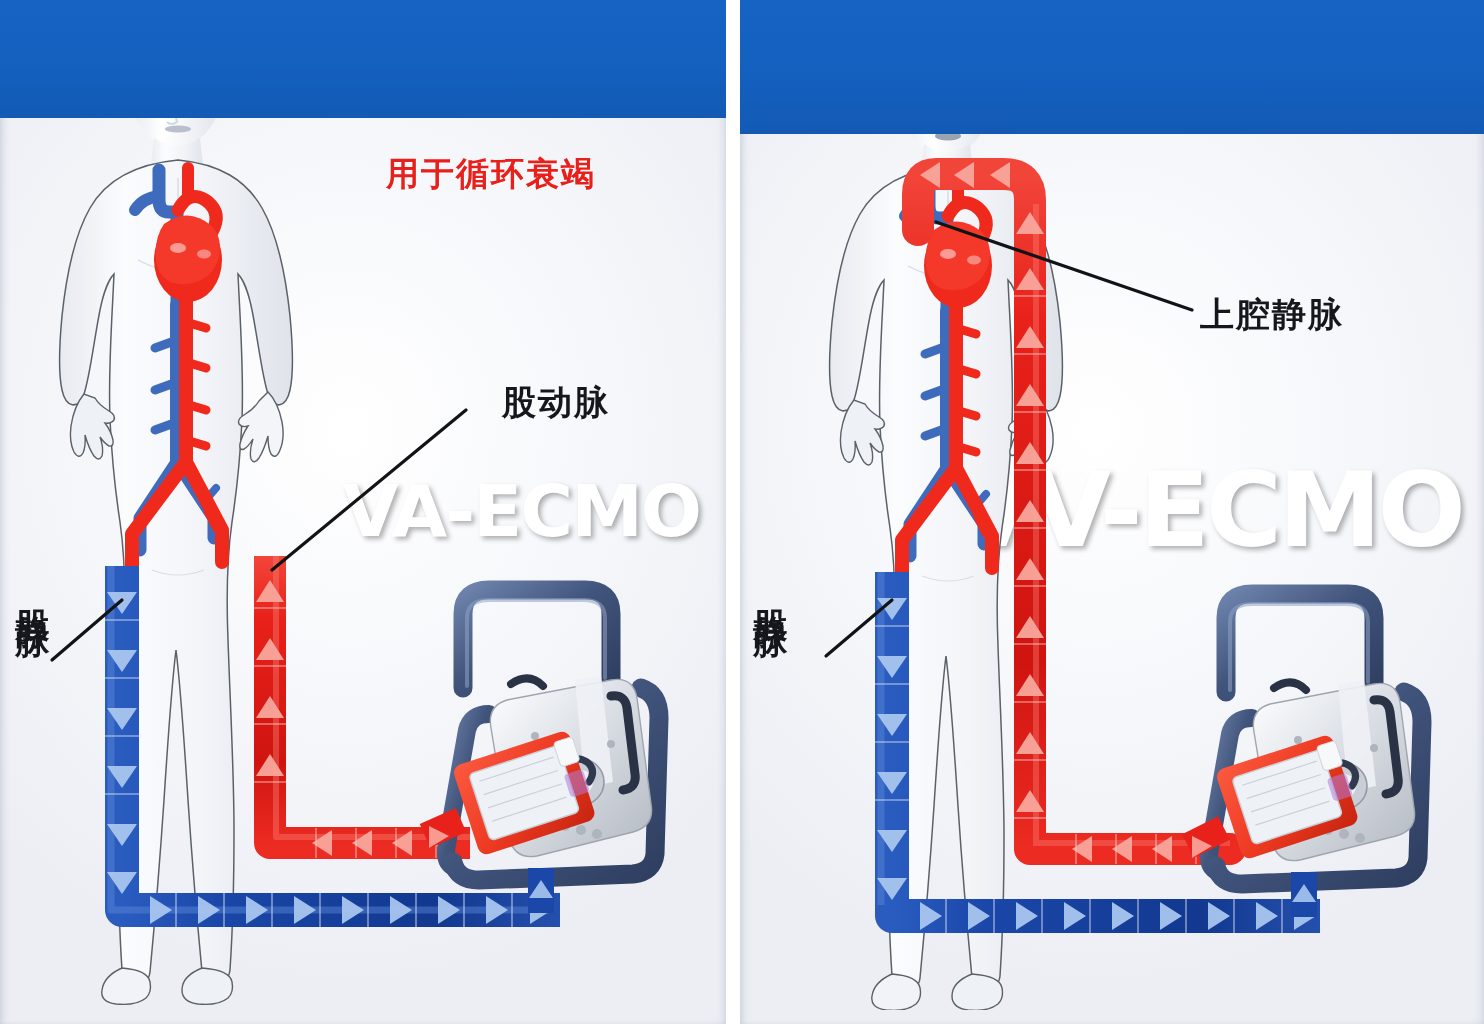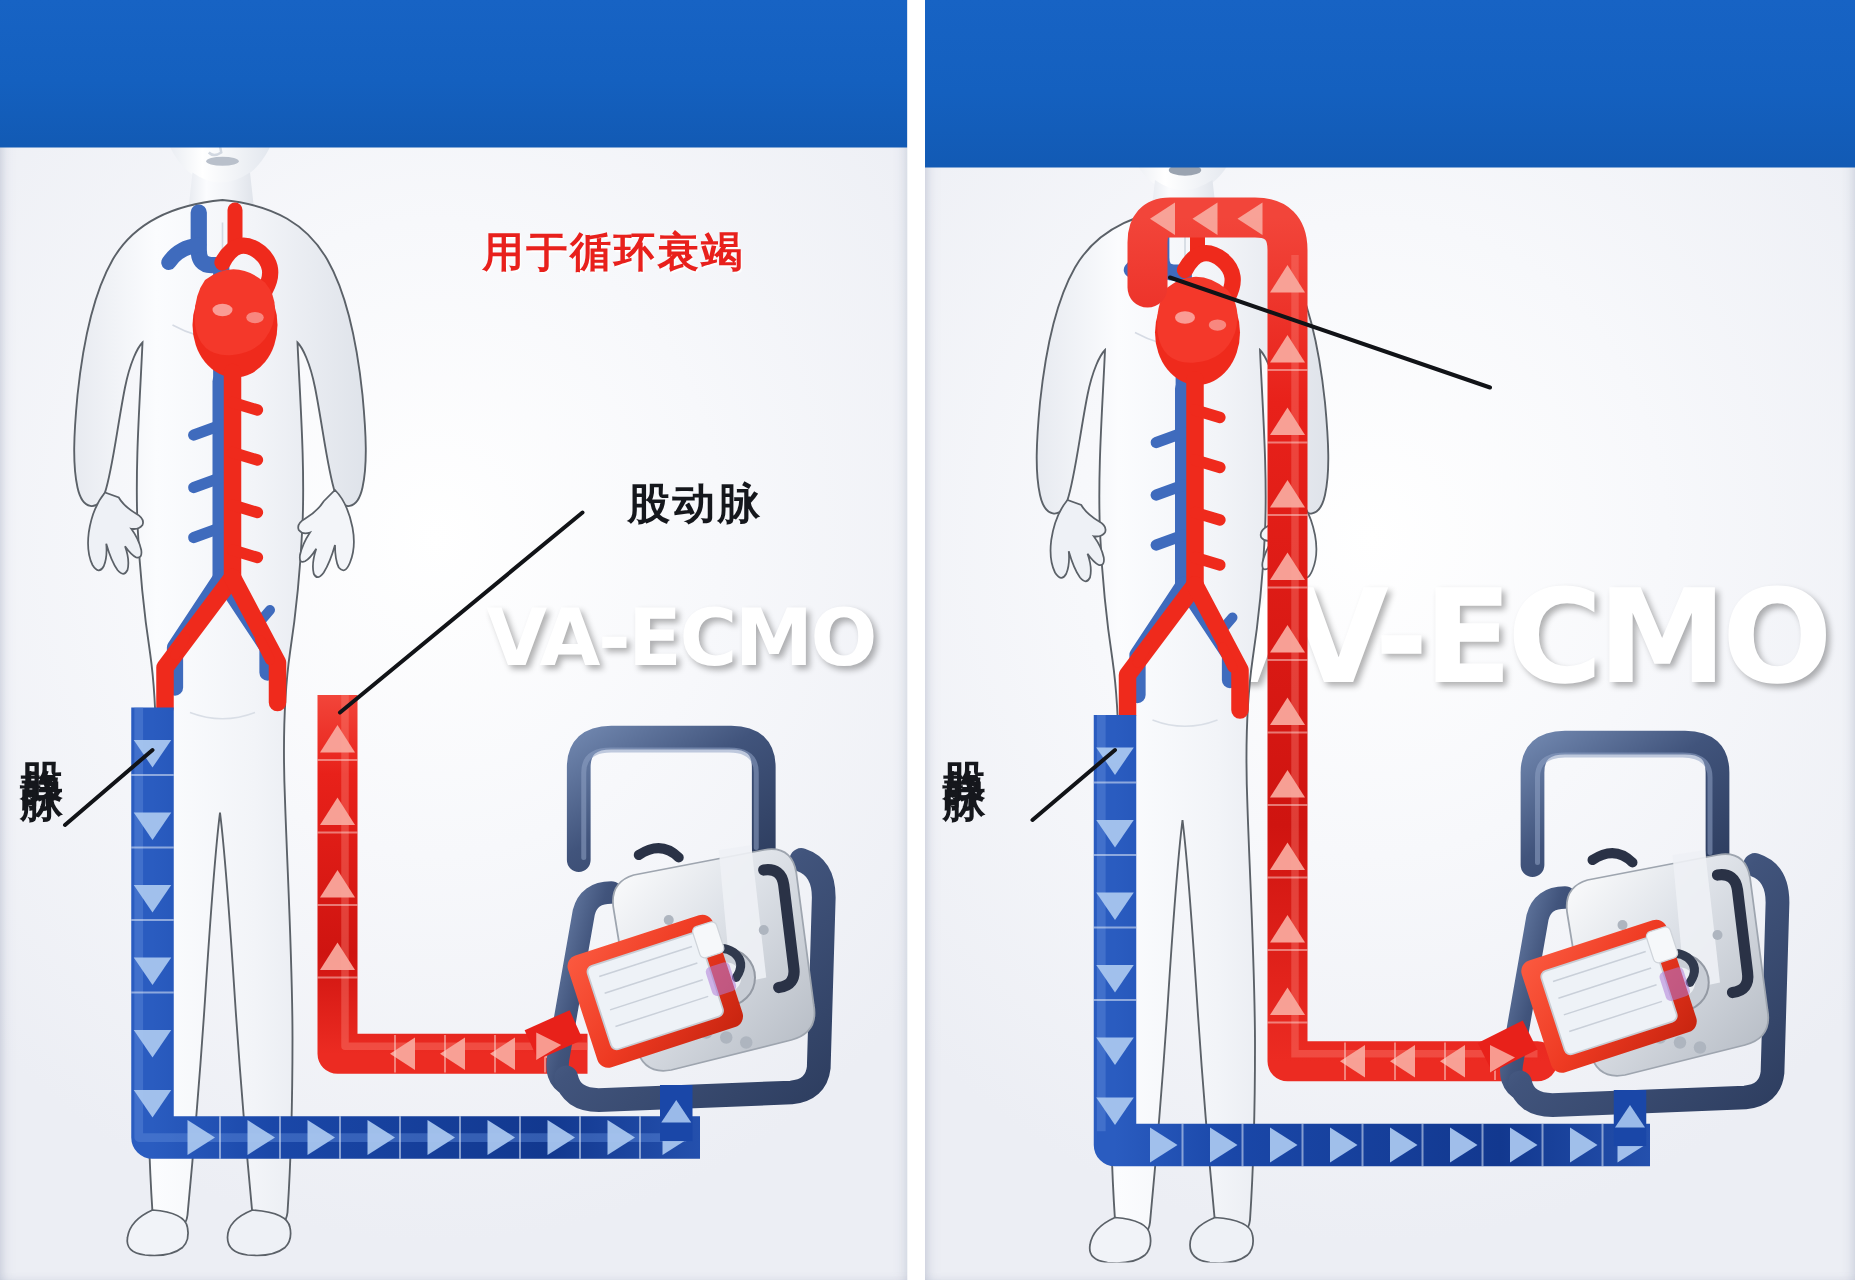--- a/index.html
+++ b/index.html
@@ -23,21 +23,21 @@
   .header{position:absolute;left:0;top:0;height:118px;width:100%;
     background:linear-gradient(180deg,#1763c4 0%,#1460bf 55%,#125ab4 100%);
     z-index:12;}
   .panel.left .header{height:118px;}
   .panel.right .header{height:134px;}
   .header-title{position:absolute;top:50%;transform:translateY(-52%);
     color:#ffffff;font-weight:bold;letter-spacing:-2px;
     font-family:"DejaVu Sans","Liberation Sans",sans-serif;
     text-shadow:3px 3px 5px rgba(0,0,0,.30);
     white-space:nowrap;line-height:1;}
-  .panel.left .header-title{right:26px;font-size:63px;}
+  .panel.left .header-title{right:26px;font-size:72px;}
   .panel.right .header-title{right:22px;font-size:104px;letter-spacing:-4px;}
 
   
   .figure{position:absolute;z-index:8;}
   .fig-left{left:28px;top:10px;width:300px;height:1000px;}
 
   
   .red-note{position:absolute;z-index:20;color:#e8201c;font-weight:bold;
     font-size:33px;letter-spacing:2px;white-space:nowrap;
     text-shadow:1px 1px 1px rgba(255,255,255,.9);}
@@ -331,21 +331,21 @@
       <polygon points="14,258 14,280 34,268" fill="#f9a79c" opacity=".9"></polygon>
       <path d="M126 300 L126 345" stroke="#1a47a8" stroke-width="26" fill="none"></path>
       <polygon points="114,330 138,330 126,312" fill="#a8c6ef" opacity=".9"></polygon>
     </svg>
 
     <svg style="position:absolute;left:0;top:0;width:726px;height:1024px;z-index:22;" viewBox="0 0 726 1024">
       <line class="leader" x1="272" y1="570" x2="466" y2="410"></line>
       <line class="leader" x1="122" y1="600" x2="52" y2="660"></line>
     </svg>
 
-    <div class="red-note" style="left:386px;top:180px;">用于循环衰竭</div>
+    <div class="red-note" style="left:386px;top:152px;">用于循环衰竭</div>
     <div class="blk-label" style="left:502px;top:380px;">股动脉</div>
     <div class="blk-label vert" style="left:14px;top:582px;">股静脉</div>
 
     <div class="panel-edge"></div>
   </div>
 
   <div class="gap"></div>
 
   <div class="panel right">
     <div class="panel-bg"></div>
@@ -565,18 +565,19 @@
       <polygon points="14,264 14,286 34,274" fill="#f9a79c" opacity=".9"></polygon>
       <path d="M126 300 L126 345" stroke="#1a47a8" stroke-width="26" fill="none"></path>
       <polygon points="114,330 138,330 126,312" fill="#a8c6ef" opacity=".9"></polygon>
     </svg>
 
     <svg style="position:absolute;left:0;top:0;width:744px;height:1024px;z-index:22;" viewBox="0 0 744 1024">
       <line class="leader" x1="196" y1="222" x2="452" y2="310"></line>
       <line class="leader" x1="152" y1="600" x2="86" y2="656"></line>
     </svg>
 
+    <div class="blk-label" style="left:460px;top:292px;">上腔静脉</div>
     <div class="blk-label vert" style="left:12px;top:582px;">股静脉</div>
 
     <div class="panel-edge"></div>
   </div>
 
 </div>
 
 </body></html>

